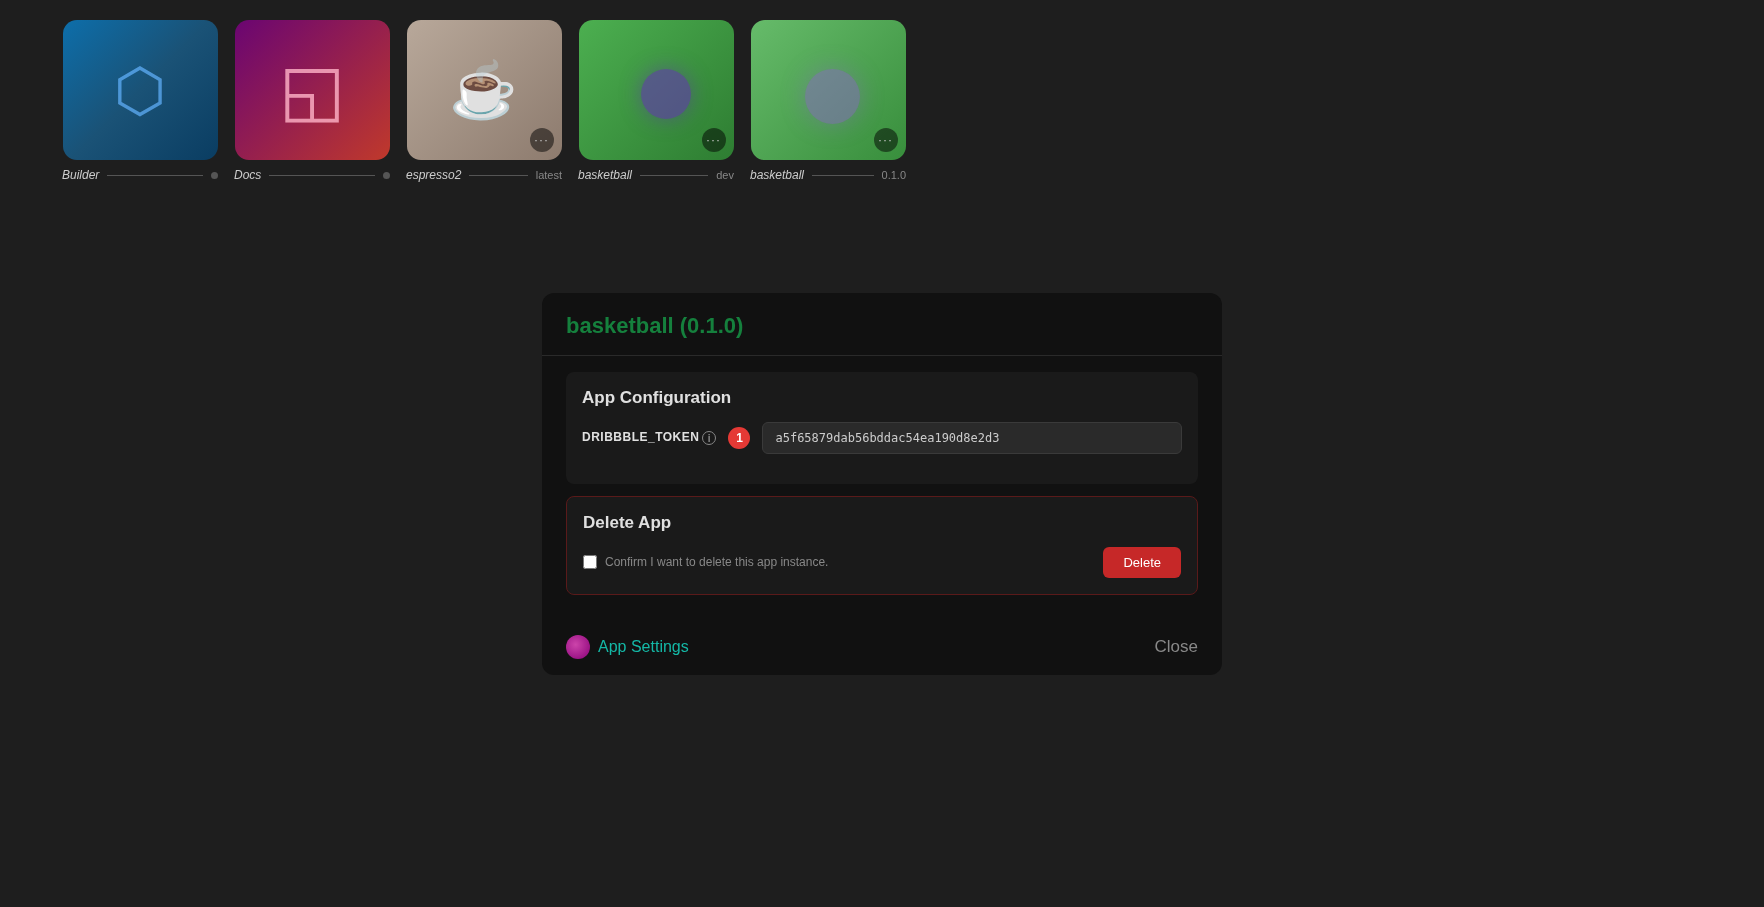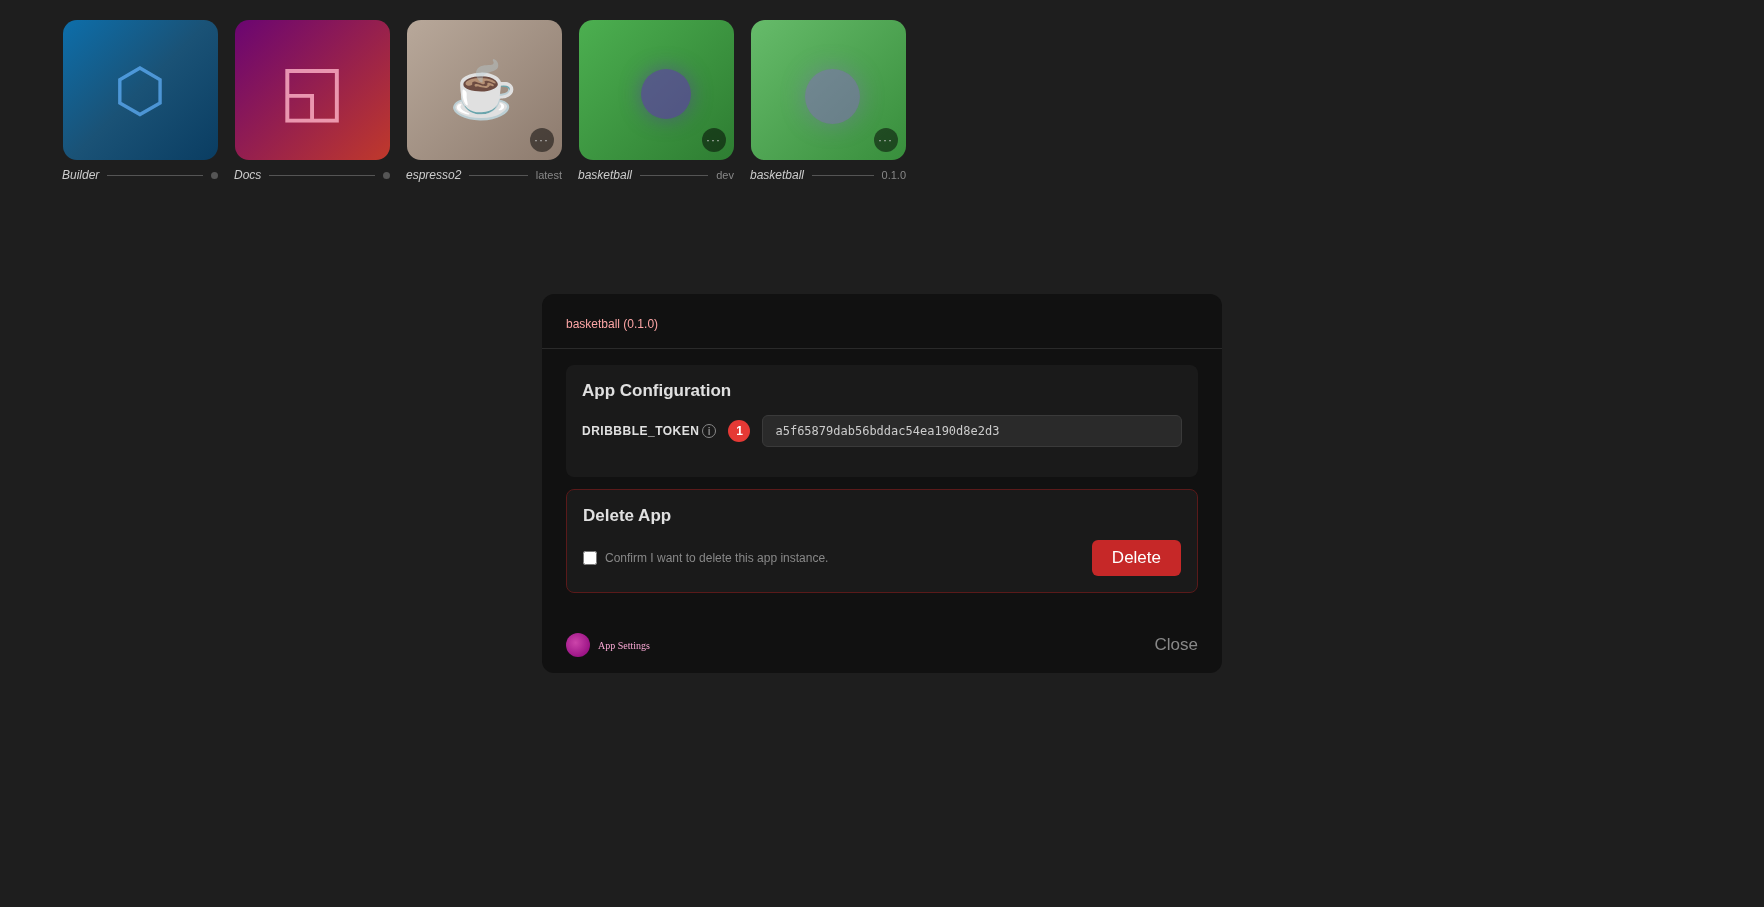--- a/index.html
+++ b/index.html
@@ -185,23 +185,23 @@
       position: relative;
       top: 30px;
     }
 
     .modal-header {
       padding: 20px 24px 16px;
       border-bottom: 1px solid #2a2a2a;
     }
 
     .modal-title {
-      color: #fca5a5;
-      font-size: 12px;
-      font-weight: 400;
+      color: #15803d;
+      font-size: 22px;
+      font-weight: 700;
     }
 
     .modal-body {
       padding: 16px 24px;
     }
 
     
     .config-section {
       background: #1a1a1a;
       border-radius: 8px;
@@ -319,21 +319,21 @@
       cursor: pointer;
       accent-color: #e53935;
     }
 
     .btn-delete {
       background: #c62828;
       color: #fff;
       border: none;
       border-radius: 6px;
       padding: 8px 20px;
-      font-size: 17px;
+      font-size: 13px;
       cursor: pointer;
       font-weight: 500;
     }
 
     
     .modal-footer {
       padding: 12px 24px 16px;
       display: flex;
       align-items: center;
       justify-content: space-between;
@@ -347,23 +347,22 @@
 
     .footer-avatar {
       width: 24px;
       height: 24px;
       border-radius: 50%;
       background: radial-gradient(circle at 40% 40%, #cc44aa, #880077);
       flex-shrink: 0;
     }
 
     .footer-label {
-      color: #f9a8d4;
-      font-size: 10px;
-      font-family: Liberation Serif, serif;
+      color: #14b8a6;
+      font-size: 16px;
     }
 
     .btn-close {
       background: transparent;
       border: none;
       color: #888;
       font-size: 17px;
       cursor: pointer;
     }
 

